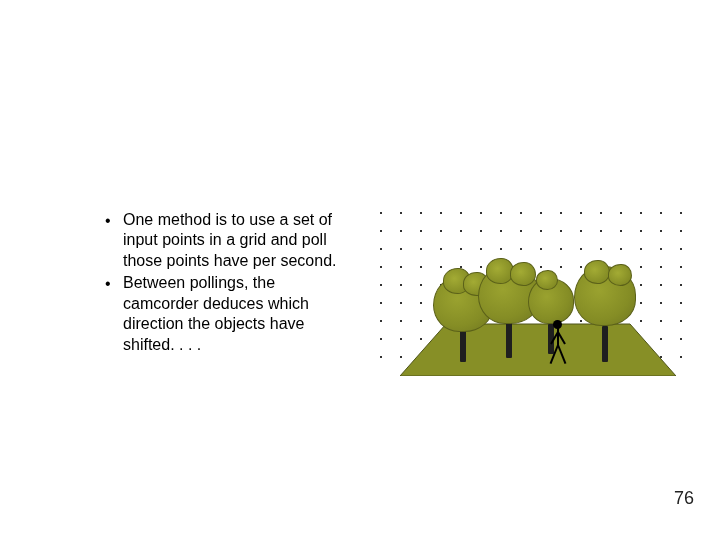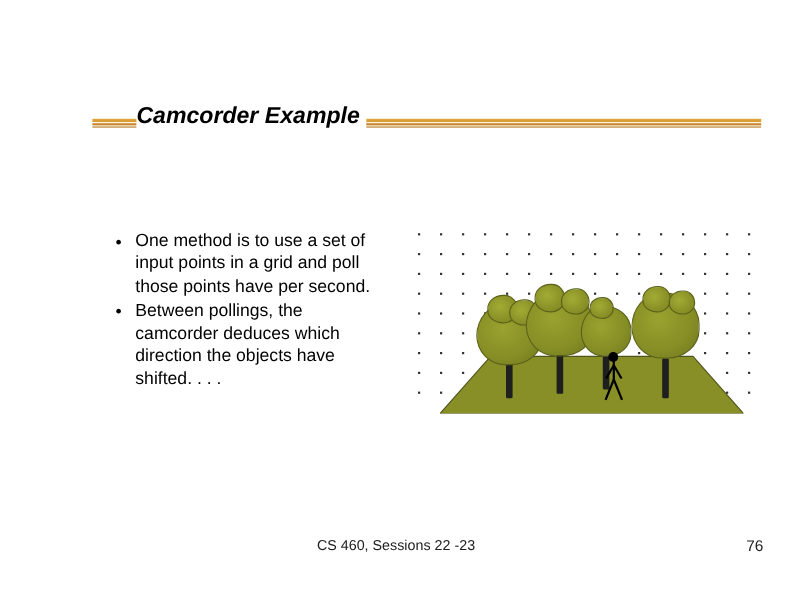--- a/index.html
+++ b/index.html
@@ -168,37 +168,29 @@
     width: 720px;
     top: 488px;
     text-align: center;
     font-size: 13px;
     color: #222;
   }
   .footer-pagenum {
     position: absolute;
     right: 26px;
     top: 488px;
-    font-size: 14px;
+    font-size: 18px;
     color: #222;
   }
 </style>
 </head>
 <body>
 
 <div class="slide">
 
-  <div class="title-wrap">
-    <div class="title-rule">
-      <div class="l1"></div>
-        <div class="l2"></div>
-        <div class="l3"></div>
-    </div>
-    <div class="title-text">Camcorder Example</div>
-  </div>
 
   <div class="bullets">
     <ul>
       <li>
         <span class="dot">•</span>
         <span class="txt">One method is to use a set of input points in a grid and poll those points have per second.</span>
       </li>
       <li>
         <span class="dot">•</span>
         <span class="txt">Between pollings, the camcorder deduces which direction the objects have shifted. . . .</span>
@@ -387,16 +379,15 @@
     <div class="person">
       <div class="head"></div>
       <div class="body"></div>
       <div class="arm l"></div>
       <div class="arm r"></div>
       <div class="leg l"></div>
       <div class="leg r"></div>
     </div>
   </div>
 
-  <div class="footer-center">CS 460,  Sessions 22 -23</div>
   <div class="footer-pagenum">76</div>
 
 </div>
 
 </body></html>

